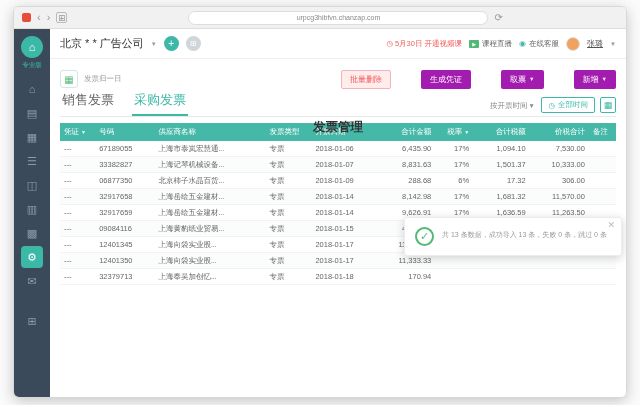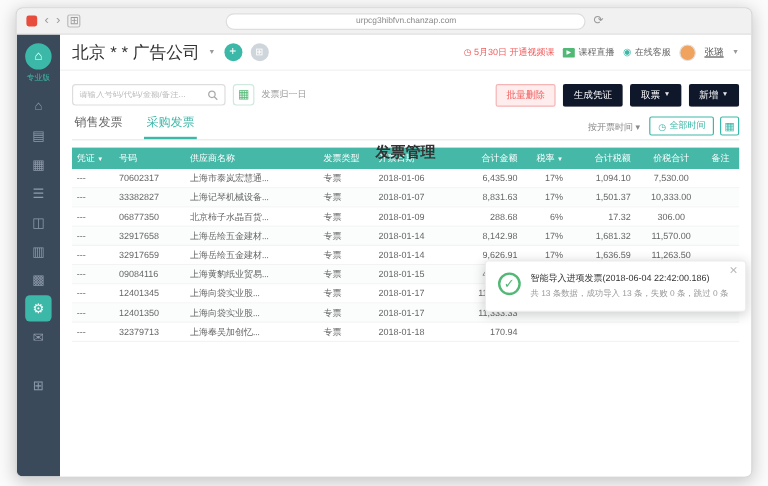--- a/index.html
+++ b/index.html
@@ -22,21 +22,21 @@
   .logo { width:22px; height:22px; border-radius:50%; background:#3cb8a8; color:#fff; font-size:11px; display:flex; align-items:center; justify-content:center; }
   .logo-text { color:#3cb8a8; font-size:6.5px; margin-top:3px; margin-bottom:6px; }
   .side-ico { width:22px; height:22px; margin:2px 0; color:#8d9aab; font-size:11px; display:flex; align-items:center; justify-content:center; border-radius:4px; cursor:pointer; }
   .side-ico.active { background:#3cb8a8; color:#fff; }
   .side-bottom { margin-top:16px; }
 
   .right-col { flex:1; display:flex; flex-direction:column; min-width:0; }
 
   
   .appheader { height:30px; background:#fff; border-bottom:1px solid #efefef; display:flex; align-items:center; padding:0 10px; gap:7px; flex:0 0 auto; }
-  .company { font-size:14px; color:#333;text-align:center; }
+  .company { font-size:11px; color:#333;text-align:center; }
   .caret { font-size:6px; color:#999; }
   .hdr-btn-teal { width:15px; height:15px; border-radius:50%; background:#3cb8a8; color:#fff; font-size:10px; display:flex; align-items:center; justify-content:center; }
   .hdr-btn-gray { width:15px; height:15px; border-radius:50%; background:#cfd6db; color:#fff; font-size:8px; display:flex; align-items:center; justify-content:center; }
   .appheader .spacer { flex:1; }
   .promo { color:#f25c5c; font-size:7.5px; display:flex; align-items:center; gap:2px; }
   .hdr-link { color:#666; font-size:7.5px; display:flex; align-items:center; gap:3px; }
   .mini-ico-teal { color:#3cb8a8; font-size:8px; }
   .mini-ico-green { width:10px; height:8px; background:#52b875; color:#fff; font-size:5px; display:flex; align-items:center; justify-content:center; border-radius:1px; }
   .avatar { width:14px; height:14px; border-radius:50%; background:#f0a35e; border:1px solid #e2e2e2; }
   .username { font-size:8px; color:#555;text-decoration:underline; }
@@ -46,41 +46,41 @@
   .toolbar { position:relative; height:24px; display:flex; align-items:center; gap:6px; }
   .search-wrap { width:128px; height:18px; border:1px solid #ddd; border-radius:3px; display:flex; align-items:center; padding:0 5px; gap:4px; }
   .search-wrap input { border:0; outline:0; flex:1; font-size:7px; color:#555; min-width:0; font-family:inherit; }
   .search-wrap input::placeholder { color:#bbb; }
   .scan-btn { width:18px; height:18px; border:1px solid #cde9e0; border-radius:3px; color:#52b875; font-size:10px; display:flex; align-items:center; justify-content:center; background:#fff; cursor:pointer; }
   .scan-label { font-size:7.5px; color:#999; }
   .page-title { position:absolute; left:50%; top:50%; transform:translate(-50%,-50%); font-size:12.5px; font-weight:bold; color:#333;margin-top:48px; }
   .toolbar .spacer { flex:1; }
   .btn { height:19px; border-radius:2px; font-size:8px; padding:0 8px; display:flex; align-items:center; gap:3px; cursor:pointer; border:1px solid transparent; }
   .btn-danger { background:#ffecec; border-color:#f5b4b4; color:#f25c5c; }
-  .btn-green { background:#0f172a; color:#fff; }
+  .btn-green { background:#a21caf; color:#fff;margin-left:24px; }
   .btn .dd { font-size:5.5px; opacity:.9; }
 
   
   .tabsrow { height:22px; margin-top:4px; border-bottom:1px solid #e9e9e9; display:flex; align-items:flex-end; padding-bottom:0; }
-  .tab { font-size:10px; color:#666; padding:0 2px 5px 2px; margin-right:16px; cursor:pointer; border-bottom:2px solid transparent; }
+  .tab { font-size:13px; color:#666; padding:0 2px 5px 2px; margin-right:16px; cursor:pointer; border-bottom:2px solid transparent; }
   .tab.active { color:#3cb8a8; border-bottom-color:#3cb8a8; }
   .tabsrow .spacer { flex:1; }
   .filter-link { font-size:7.5px; color:#888; margin-right:8px; padding-bottom:5px; cursor:pointer; }
   .time-btn { height:16px; border:1px solid #3cb8a8; color:#3cb8a8; background:#fff; border-radius:2px; font-size:7.5px; padding:0 6px; display:flex; align-items:center; gap:3px; margin-bottom:3px; cursor:pointer; }
   .sq-btn { width:16px; height:16px; border:1px solid #3cb8a8; color:#3cb8a8; background:#fff; border-radius:2px; font-size:9px; display:flex; align-items:center; justify-content:center; margin:0 0 3px 5px; cursor:pointer; }
 
   
   .table { margin-top:6px; }
   .thead { display:flex; background:#46b8a8; color:#fff; height:18px; align-items:center; font-size:7.5px; }
   .trow { display:flex; height:16px; align-items:center; font-size:7.5px; color:#666; border-bottom:1px solid #f3f3f3; background:#fff; cursor:pointer; }
   .trow:nth-child(even) { background:#fbfdfd; }
   .td,.th { padding:0 4px; white-space:nowrap; overflow:hidden; text-overflow:ellipsis; }
   .c0{width:6.5%;} .c1{width:11%;} .c2{width:17.5%;font-family:Liberation Serif, serif;} .c3{width:8.5%;margin-left:17px;} .c4{width:12%;}
   .c5{width:11%; text-align:right;} .c6{width:7%; text-align:right;} .c7{width:10.5%; text-align:right;}
-  .c8{width:11%; text-align:center;} .c9{width:5%;}
+  .c8{width:11%; text-align:right;} .c9{width:5%;}
   .sort-caret { font-size:5px; margin-left:2px; }
 
   
   .toast { position:absolute; right:4px; top:158px; width:218px; background:#fff; border:1px solid #ececec; border-radius:3px; box-shadow:0 2px 10px rgba(0,0,0,.18); padding:9px 12px 9px 10px; display:flex; gap:8px; align-items:flex-start; }
   .toast-check { width:19px; height:19px; border:2px solid #52b875; color:#52b875; border-radius:50%; font-size:11px; display:flex; align-items:center; justify-content:center; flex:0 0 auto; }
   .toast-title { font-size:7.5px; color:#333; line-height:1.35; }
   .toast-detail { font-size:7px; color:#999; margin-top:3px; }
   .toast-close { position:absolute; top:2px; right:6px; color:#bbb; font-size:9px; cursor:pointer; }
 </style>
 </head>
@@ -139,27 +139,20 @@
               <span class="mini-ico-teal">◉</span>
               <span>在线客服</span>
             </span>
           <span class="avatar"></span>
           <span class="username">张璐</span>
           <span class="caret">▼</span>
         </div>
 
         <div class="content">
           <div class="toolbar">
-            <span class="search-wrap">
-              <input placeholder="请输入号码/代码/金额/备注..." style="">
-              <svg width="9" height="9" viewBox="0 0 10 10">
-                  <circle cx="4" cy="4" r="3" fill="none" stroke="#aaa" stroke-width="1.2"></circle>
-                  <line x1="6.2" y1="6.2" x2="9" y2="9" stroke="#aaa" stroke-width="1.2"></line>
-                </svg>
-            </span>
             <span class="scan-btn">▦</span>
             <span class="scan-label">发票归一日</span>
             <span class="page-title">发票管理</span>
             <span class="spacer"></span>
             <span class="btn btn-danger">批量删除</span>
             <span class="btn btn-green">生成凭证</span>
             <span class="btn btn-green">
                 <span>取票</span>
                 <span class="dd">▼</span>
               </span>
@@ -190,21 +183,21 @@
                 <div class="th c4">开票日期</div>
                 <div class="th c5">合计金额</div>
                 <div class="th c6">税率<span class="sort-caret">▼</span></div>
                 <div class="th c7">合计税额</div>
                 <div class="th c8">价税合计</div>
                 <div class="th c9">备注</div>
               </div>
             <div id="tbody">
                 <div class="trow">
                   <div class="td c0">---</div>
-                  <div class="td c1">70602317</div>
+                  <div class="td c1">67189055</div>
                   <div class="td c2">上海市泰岚宏慧通...</div>
                   <div class="td c3">专票</div>
                   <div class="td c4">2018-01-06</div>
                   <div class="td c5">6,435.90</div>
                   <div class="td c6">17%</div>
                   <div class="td c7">1,094.10</div>
                   <div class="td c8">7,530.00</div>
                   <div class="td c9"></div>
                 </div>
                 <div class="trow">
@@ -302,21 +295,20 @@
                   <div class="td c7"></div>
                   <div class="td c8"></div>
                   <div class="td c9"></div>
                 </div>
               </div>
           </div>
 
           <div class="toast">
             <span class="toast-check">✓</span>
             <span>
-              <div class="toast-title">智能导入进项发票(2018-06-04 22:42:00.186)</div>
               <div class="toast-detail">共 13 条数据，成功导入 13 条，失败 0 条，跳过 0 条</div>
             </span>
             <span class="toast-close">✕</span>
           </div>
         </div>
       </div>
     </div>
 
   </div>
 </div>

